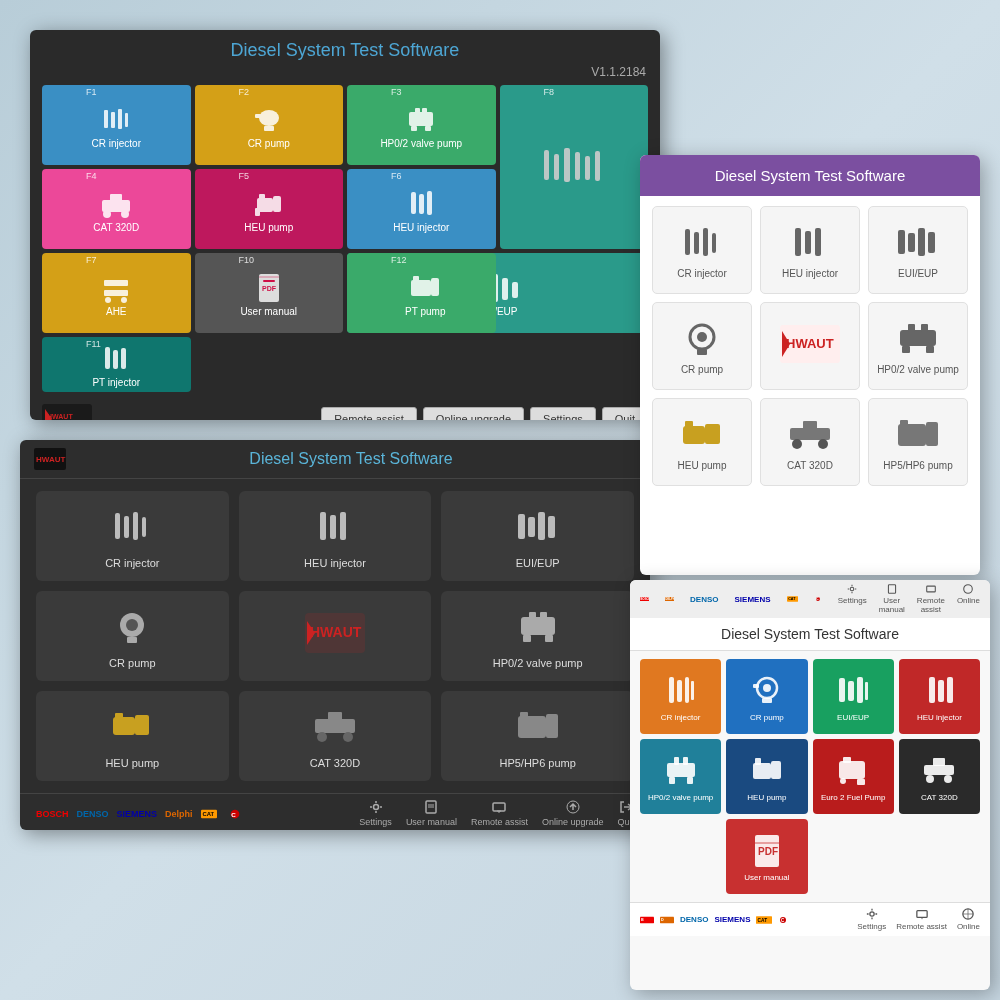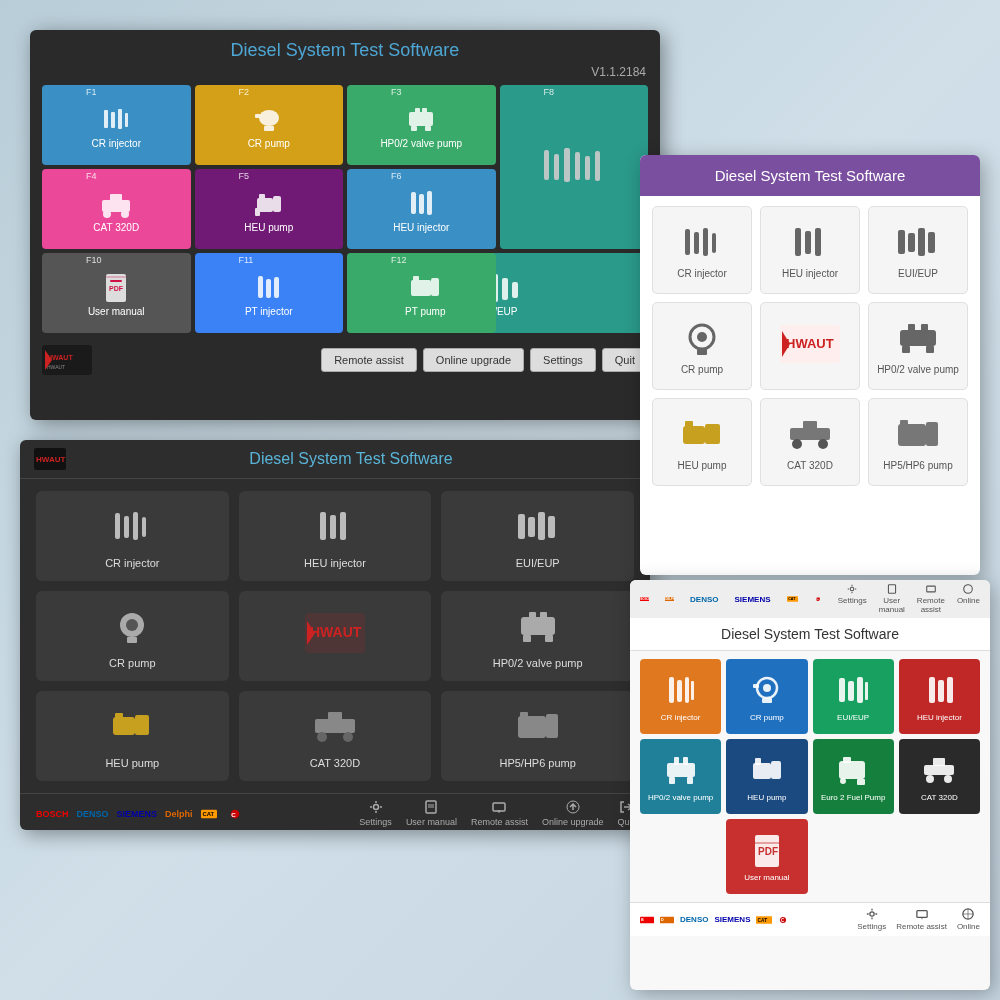--- a/index.html
+++ b/index.html
@@ -67,22 +67,22 @@
     }
     .tile .tile-label {
       font-size: 10px;
       text-align: center;
     }
     .tile-blue { background: #3a8fc4; }
     .tile-yellow { background: #d4a017; }
     .tile-green { background: #3aaa6a; }
     .tile-teal { background: #2a9a8a; }
     .tile-cyan { background: #ec4899; }
-    .tile-lime { background: #701a75; }
-    .tile-pink { background: #3b82f6; }
+    .tile-lime { background: #be185d; }
+    .tile-pink { background: #0f766e; }
     .tile-gray { background: #555; }
     .tile-large {
       grid-column: span 2;
       grid-row: span 1;
     }
     .win1-footer {
       display: flex;
       align-items: center;
       justify-content: flex-end;
       gap: 6px;
@@ -299,21 +299,21 @@
       margin-top: 4px;
       line-height: 1.2;
     }
     .ctile-orange { background: #e07820; }
     .ctile-blue2 { background: #2070c0; }
     .ctile-green2 { background: #18a060; }
     .ctile-red2 { background: #c02828; }
     .ctile-teal2 { background: #20809a; }
     .ctile-darkblue { background: #1a4a80; }
     .ctile-olive { background: #7a8a20; }
-    .ctile-darkgreen { background: #15803d; justify-content: center; }
+    .ctile-darkgreen { background: #b91c1c; justify-content: center; }
     .ctile-nearblack { background: #2a2a2a; }
     .ctile-pdf { background: #c83030; }
     .win4-footer {
       display: flex;
       align-items: center;
       padding: 5px 10px;
       border-top: 1px solid #ddd;
       background: #fff;
     }
     .win4-footer-brands { display: flex; gap: 6px; align-items: center; }
@@ -413,20 +413,32 @@
       <svg class="svg-icon" viewBox="0 0 40 36">
         <g fill="#fff" opacity="0.85">
           <rect x="10" y="6" width="5" height="22" rx="2"></rect>
           <rect x="18" y="8" width="5" height="20" rx="2"></rect>
           <rect x="26" y="5" width="5" height="24" rx="2"></rect>
         </g>
       </svg>
       <span class="tile-label">HEU injector</span>
     </div>
 
+    <div class="tile tile-yellow">
+      <span class="fkey">F7</span>
+      <svg class="svg-icon" viewBox="0 0 40 36">
+        <g fill="#fff" opacity="0.85">
+          <rect x="8" y="10" width="24" height="6" rx="1"></rect>
+          <rect x="8" y="20" width="24" height="6" rx="1"></rect>
+          <circle cx="12" cy="30" r="3"></circle>
+          <circle cx="28" cy="30" r="3"></circle>
+        </g>
+      </svg>
+      <span class="tile-label">AHE</span>
+    </div>
 
     <div class="tile tile-teal" style="grid-column: 3 / span 2; grid-row: 3;">
       <svg width="60" height="36" viewBox="0 0 60 36">
         <g fill="#fff" opacity="0.85">
           <rect x="4" y="6" width="6" height="24" rx="2"></rect>
           <rect x="14" y="10" width="6" height="20" rx="2"></rect>
           <rect x="24" y="4" width="6" height="28" rx="2"></rect>
           <rect x="34" y="8" width="6" height="22" rx="2"></rect>
           <rect x="44" y="12" width="6" height="16" rx="2"></rect>
         </g>

